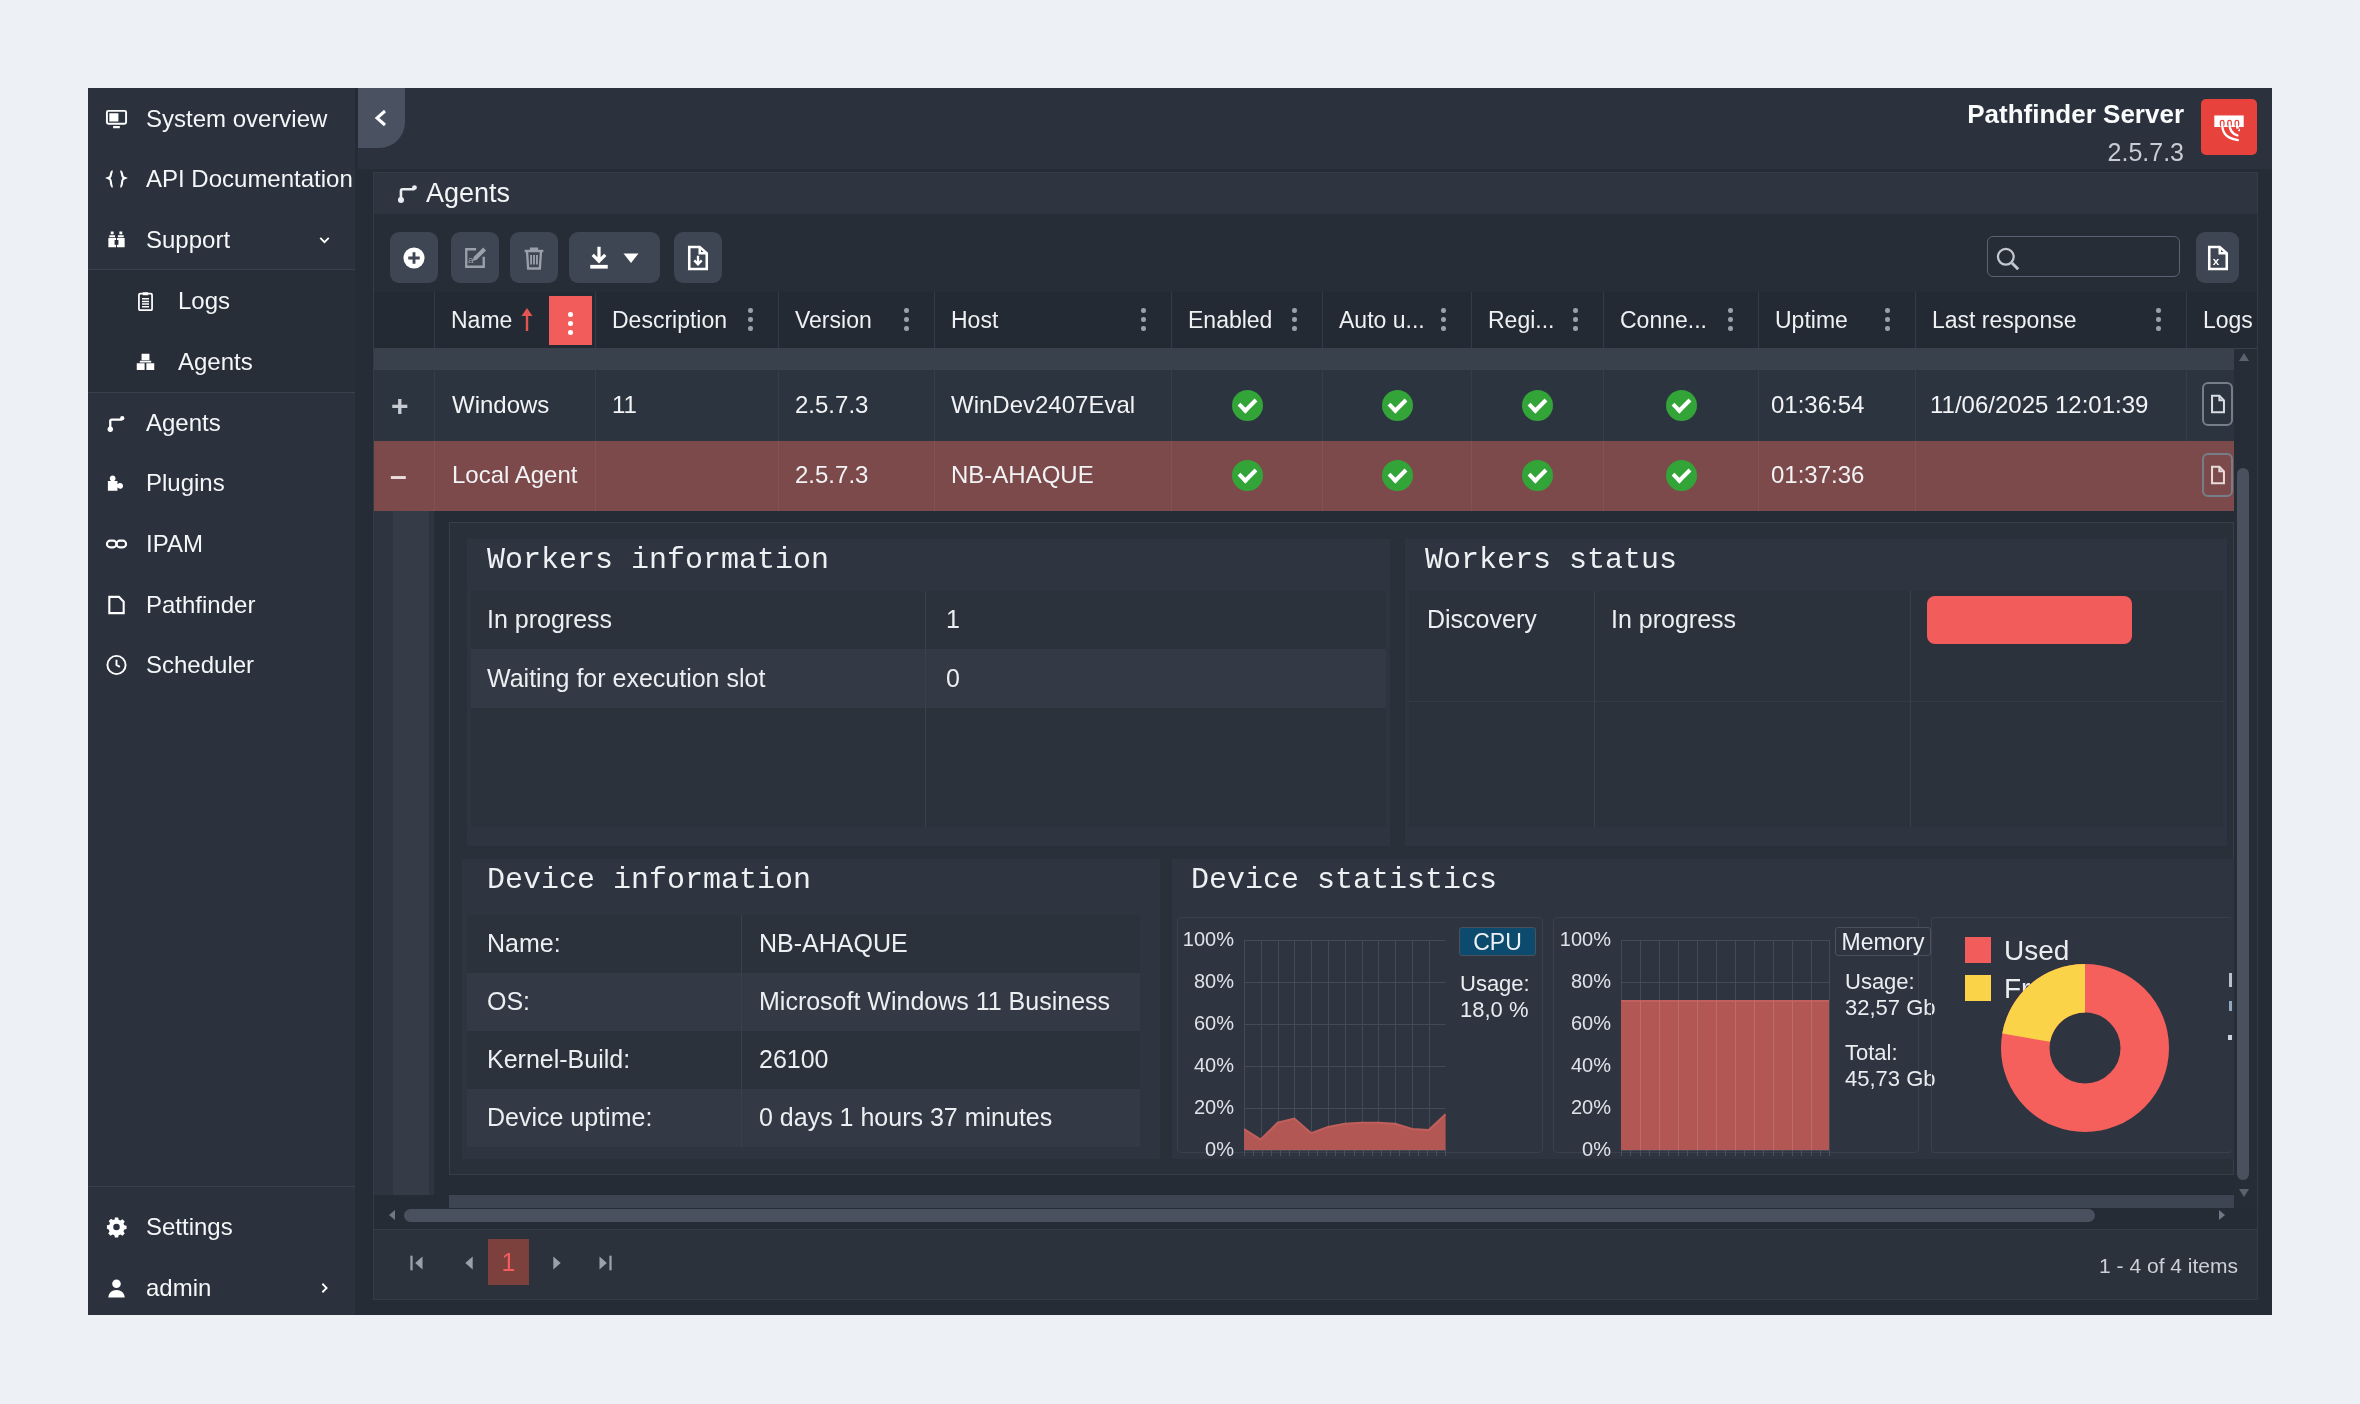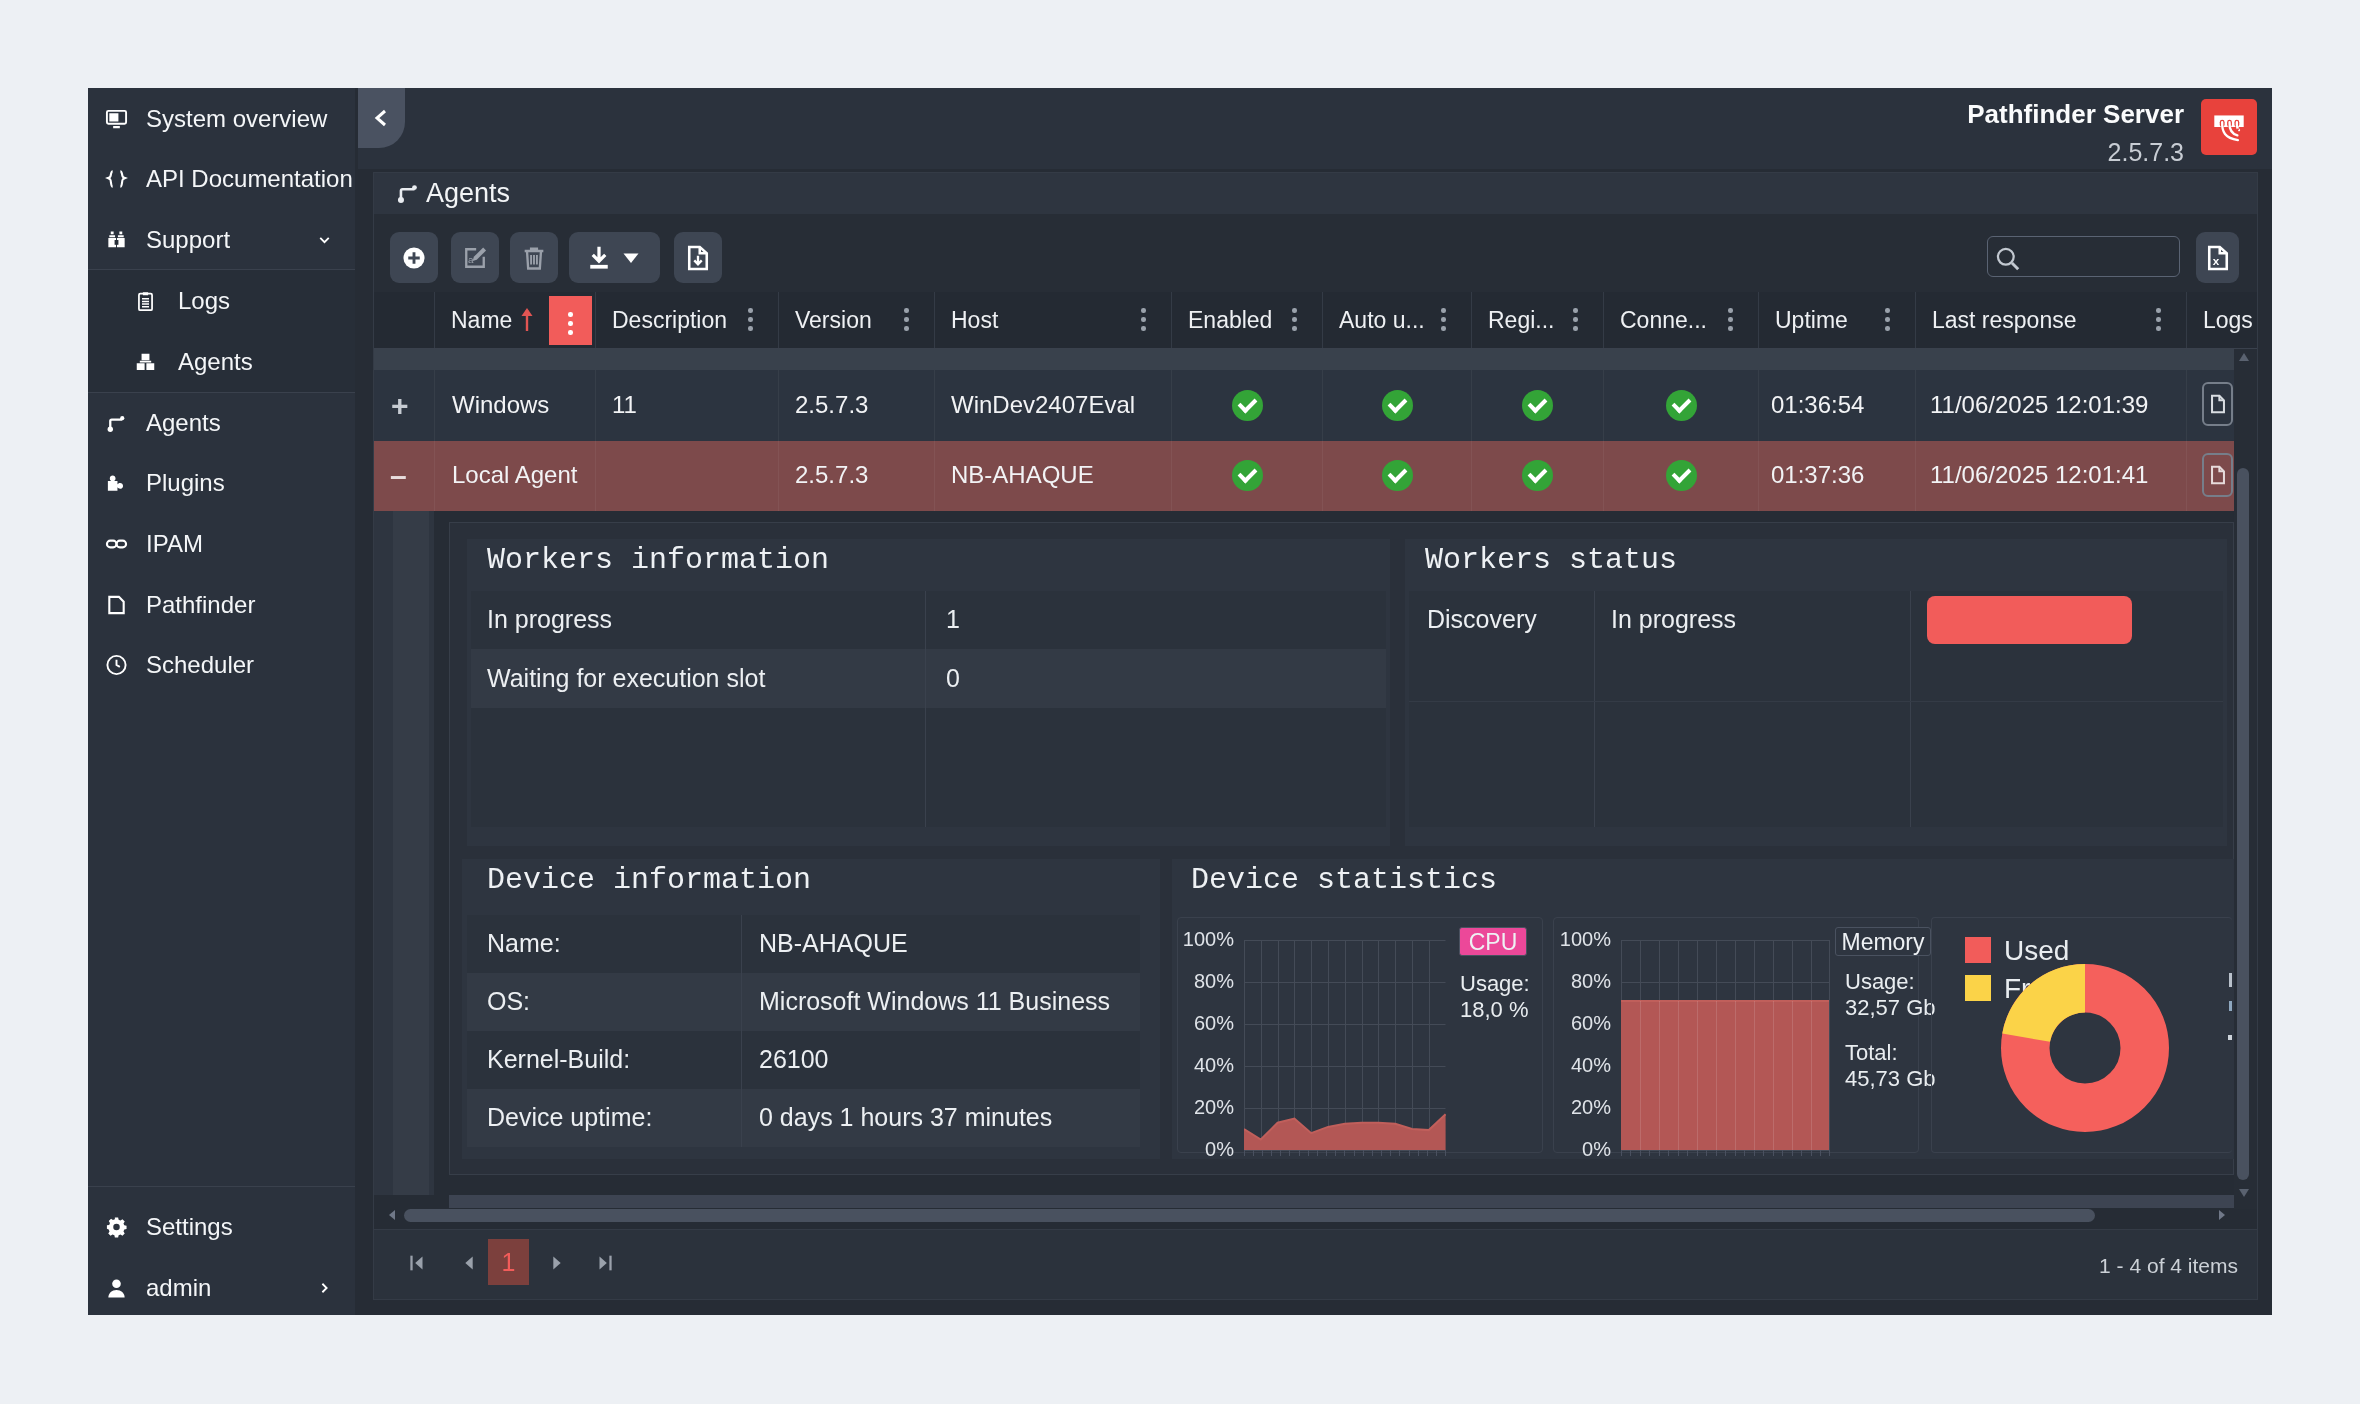--- a/index.html
+++ b/index.html
@@ -395,23 +395,20 @@
           </div>
     <div class="cell" style="left:1098px;width:132px">
             <span class="check" style="left:50px;top:19px"></span>
           </div>
     <div class="cell" style="left:1230px;width:155px">
             <span class="check" style="left:62px;top:19px"></span>
           </div>
     <div class="cell" style="left:1385px;width:157px">
             <span class="ctxt" style="left:12px;top:20px">01:37:36</span>
           </div>
-    <div class="cell" style="left:1542px;width:271px">
-            <span class="ctxt" style="left:14px;top:20px">11/06/2025 12:01:41</span>
-          </div>
     <div class="logbtn" style="top:12px">
             <svg width="22" height="22" viewBox="0 0 24 24">
               <path d="M13.5 3h-8v18h13V8z" fill="none" stroke="#e7dbdb" stroke-width="2.2"></path>
               <path d="M13.5 3V8h5" fill="none" stroke="#e7dbdb" stroke-width="2.2"></path>
             </svg>
           </div>
   </div>
 
   <div id="detail">
     <div id="hierstrip">
@@ -475,21 +472,21 @@
               <path d="M0.5 0.5H201.5M0.5 42.5H201.5M0.5 84.5H201.5M0.5 126.5H201.5M0.5 168.5H201.5M0.5 210.5H201.5"></path>
               <path d="M0.5 0V210M17.5 0V210M34.5 0V210M50.5 0V210M67.5 0V210M84.5 0V210M101.5 0V210M118.5 0V210M134.5 0V210M151.5 0V210M168.5 0V210M185.5 0V210M202.5 0V210"></path>
             </g>
             <path d="M 0.0 189.0 L 16.8 199.5 L 33.6 182.7 L 50.4 178.5 L 67.2 193.2 L 84.0 186.9 L 100.8 183.8 L 117.6 182.7 L 134.4 182.7 L 151.2 183.8 L 168.0 189.0 L 184.8 190.1 L 201.6 174.3 L 201.6 210 L 0 210 Z" fill="#b35755"></path>
             <path d="M 0.0 189.0 L 16.8 199.5 L 33.6 182.7 L 50.4 178.5 L 67.2 193.2 L 84.0 186.9 L 100.8 183.8 L 117.6 182.7 L 134.4 182.7 L 151.2 183.8 L 168.0 189.0 L 184.8 190.1 L 201.6 174.3" fill="none" stroke="#c05f5b" stroke-width="2"></path>
             <g stroke="#4a5160" stroke-width="1">
                     <path d="M0.5 210v6M9.5 210v6M18.5 210v6M27.5 210v6M36.5 210v6M45.5 210v6M55.5 210v6M64.5 210v6M73.5 210v6M82.5 210v6M91.5 210v6M100.5 210v6M110.5 210v6M119.5 210v6M128.5 210v6M137.5 210v6M146.5 210v6M155.5 210v6M165.5 210v6M174.5 210v6M183.5 210v6M192.5 210v6M201.5 210v6"></path>
                   </g>
           </svg>
         </div>
-        <div class="cbox" style="left:287px;top:68px;width:68px;height:29px;line-height:29px;background:#ec4899">CPU</div>
+        <div class="cbox" style="left:287px;top:68px;width:77px;height:29px;line-height:29px;background:#0c4a6e">CPU</div>
         <span class="ctext" style="left:288px;top:112px">Usage:</span>
         <span class="ctext" style="left:288px;top:138px">18,0 %</span>
 
         <div class="chartpanel" style="left:381px;top:58px;width:366px;height:236px">
           <div class="ylbl" style="left:-3px;top:10px">100%</div>
           <div class="ylbl" style="left:-3px;top:52px">80%</div>
           <div class="ylbl" style="left:-3px;top:94px">60%</div>
           <div class="ylbl" style="left:-3px;top:136px">40%</div>
           <div class="ylbl" style="left:-3px;top:178px">20%</div>
           <div class="ylbl" style="left:-3px;top:220px">0%</div>

